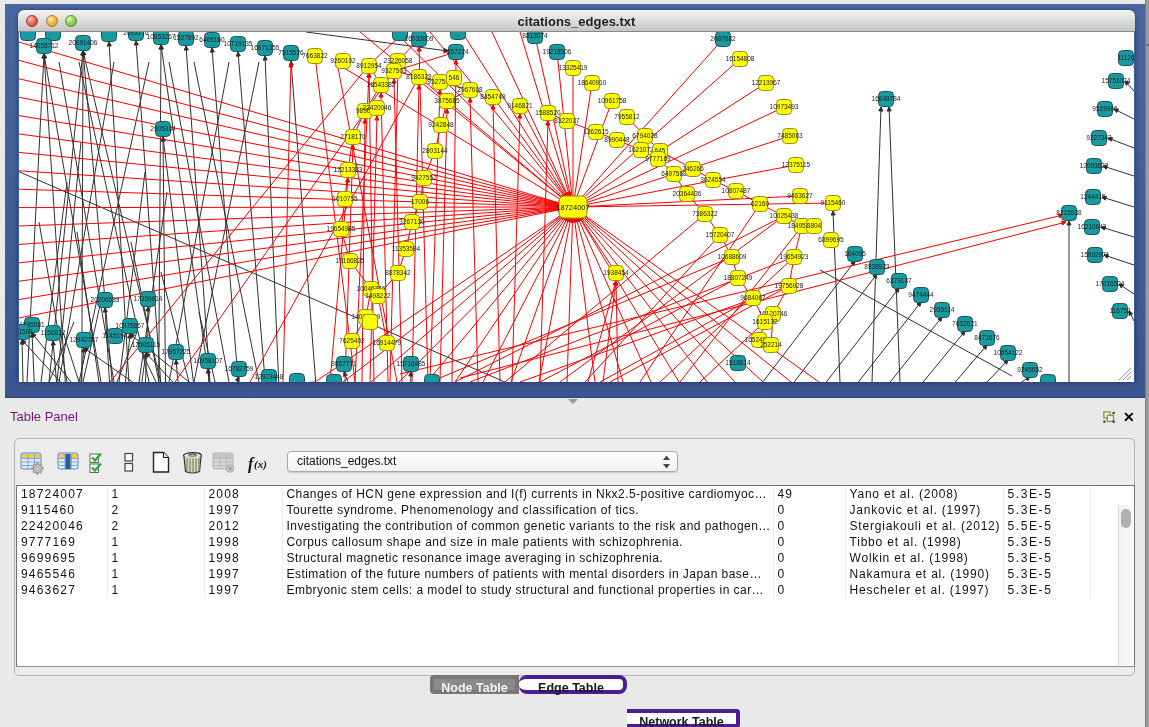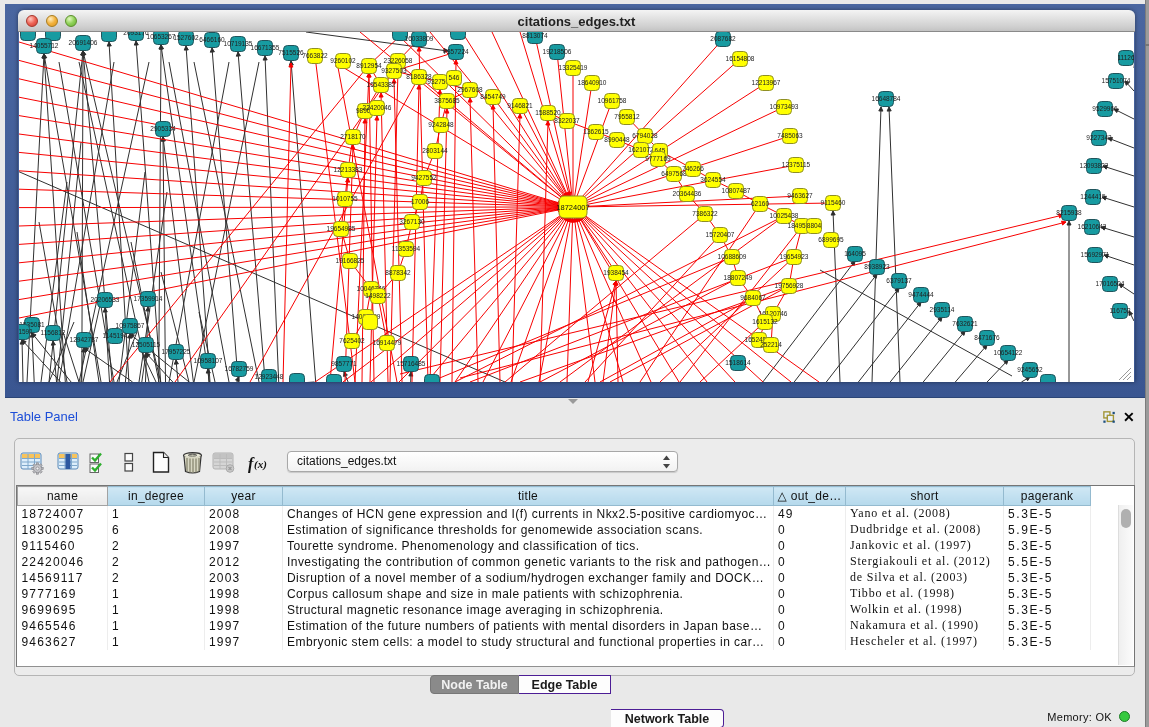--- a/index.html
+++ b/index.html
@@ -27,57 +27,57 @@
   border:1px solid #5c8f2c; }
 #canvas { position:absolute; left:1px; top:22px; width:1115px; height:350px;
   background:#fff; overflow:hidden; }
 #splitnotch { position:absolute; left:568px; top:399px; width:0; height:0;
   border-left:5px solid transparent; border-right:5px solid transparent;
   border-top:5px solid #9a9a9a; }
 
 #panelregion { position:absolute; left:0; top:398px; width:1145px; height:329px;
   background:#e9e9e9; }
 #panelhdr { position:absolute; left:0; top:0; width:1145px; height:40px; }
-#panelhdr .t { position:absolute; left:10px; top:11px; font-size:13px; color:#1d4ed8; }
+#panelhdr .t { position:absolute; left:10px; top:11px; font-size:13px; color:#701a75; }
 #floaticon { position:absolute; left:1103px; top:13px; width:13px; height:13px; }
 #closex { position:absolute; left:1123px; top:11px; font-size:14px; font-weight:bold;
   color:#000; }
 #panel { position:absolute; left:14px; top:40px; width:1121px; height:238px;
   background:#ececec; border:1px solid #b5b5b5; border-radius:5px; }
 
 #toolbar { position:absolute; left:5px; top:12px; width:260px; height:24px; }
 #combo { position:absolute; left:272px; top:12px; width:391px; height:21px;
   background:linear-gradient(#ffffff,#f2f2f2); border:1px solid #a8a8a8; border-radius:4px;
   font-size:12px; color:#111; line-height:19px; padding-left:9px;
   box-shadow:0 1px 1px rgba(0,0,0,.15); }
 
 #tablewrap { position:absolute; left:1px; top:46px; width:1119px; height:182px;
   background:#fff; overflow:hidden; border:1px solid #757575; border-bottom:1px solid #909090; }
 table { border-collapse:collapse; table-layout:fixed; width:1073px; font-size:11.5px; }
 th { height:19px; background:linear-gradient(#cfe7f4,#b5d9ec); border:1px solid #94bacf;
   font-weight:normal; font-size:12px; letter-spacing:0.3px; color:#111; padding:0; overflow:hidden; white-space:nowrap; }
 td { height:16px; padding:0 0 0 4px; font-size:12px; letter-spacing:0.45px; color:#111;
   white-space:nowrap; overflow:hidden; border-right:1px solid #ededed; }
 td.c0, td.c1, td.c2, td.c4 { letter-spacing:1.2px; }
-td.c5 { letter-spacing:0.8px;font-family:Liberation Serif, serif; }
+td.c5 { letter-spacing:0.8px; }
 td.c6 { letter-spacing:1.6px; }
 .c0 { width:90px; } .c1 { width:97px; } .c2 { width:78px; } .c3 { width:491px; }
 .c4 { width:72px; } .c5 { width:158px; } .c6 { width:87px; }
 #vscroll { position:absolute; right:1px; top:66px; width:15px; height:160px;
   background:linear-gradient(90deg,#efefef,#fbfbfb); border-left:1px solid #ddd; }
 #vthumb { position:absolute; left:2px; top:4px; width:10px; height:19px; background:#b0b0b0;
   border-radius:5px; }
 
 #tabs { position:absolute; left:430px; top:675px; height:19px; display:flex;
   font-size:12.5px; font-weight:bold; }
-.tab { height:19px; line-height:18px; text-align:center; border:1px solid #4c1d95;
+.tab { height:19px; line-height:18px; text-align:center; border:4px solid #4c1d95;
   background:#fdfdfd; color:#1a1a1a; }
 #tab1 { width:89px; border-radius:4px 0 0 4px; background:#8a8a8a; color:#f2f2f2;
   border-color:#777; }
-#tab2 { width:92px; border-left:none; }
+#tab2 { width:108px; border-left:none;border-radius:8px; }
 #tab3 { width:113px; border-left:none; border-radius:0 4px 4px 0;margin-top:34px; }
 
 #status { position:absolute; left:0; top:704px; width:1145px; height:23px; }
 #status .m { position:absolute; right:33px; top:7px; font-size:11px; letter-spacing:0.3px; color:#111; }
 #memdot { position:absolute; right:15px; top:7px; width:11px; height:11px; border-radius:50%;
   background:#35c93f; border:1px solid #1e7c26; }
 </style></head><body>
 <div id="stage">
   <div id="topstrip"></div>
   <div id="bluebg"></div>
@@ -899,73 +899,46 @@
       </div>
       <div id="combo">citations_edges.txt
         <svg style="position:absolute;right:6px;top:3px" width="9" height="14" viewBox="0 0 9 14">
           <path d="M4.5 0.5 L8 5 H1 Z" fill="#444"></path>
           <path d="M4.5 13.5 L8 9 H1 Z" fill="#444"></path>
         </svg>
       </div>
       <div id="tablewrap">
         <table>
           <tbody>
-              <tr>
-                <th class="c0" style="background:linear-gradient(#f7f7f7,#e9e9e9);border-color:#a2a2a2">name</th>
-                <th class="c1">in_degree</th>
-                <th class="c2">year</th>
-              <th class="c3">title</th>
-                <th class="c4">△ out_de…</th>
-              <th class="c5">short</th>
-                <th class="c6">pagerank</th>
-              </tr>
           <tr>
                 <td class="c0">18724007</td>
                 <td class="c1">1</td>
                 <td class="c2">2008</td>
                 <td class="c3">Changes of HCN gene expression and I(f) currents in Nkx2.5-positive cardiomyoc…</td>
                 <td class="c4">49</td>
                 <td class="c5">Yano et al. (2008)</td>
                 <td class="c6">5.3E-5</td>
-              </tr>
-              <tr>
-                <td class="c0">18300295</td>
-                <td class="c1">6</td>
-                <td class="c2">2008</td>
-                <td class="c3">Estimation of significance thresholds for genomewide association scans.</td>
-                <td class="c4">0</td>
-                <td class="c5">Dudbridge et al. (2008)</td>
-                <td class="c6">5.9E-5</td>
               </tr>
               <tr>
                 <td class="c0">9115460</td>
                 <td class="c1">2</td>
                 <td class="c2">1997</td>
                 <td class="c3">Tourette syndrome. Phenomenology and classification of tics.</td>
                 <td class="c4">0</td>
                 <td class="c5">Jankovic et al. (1997)</td>
                 <td class="c6">5.3E-5</td>
               </tr>
               <tr>
                 <td class="c0">22420046</td>
                 <td class="c1">2</td>
                 <td class="c2">2012</td>
                 <td class="c3">Investigating the contribution of common genetic variants to the risk and pathogen…</td>
                 <td class="c4">0</td>
                 <td class="c5">Stergiakouli et al. (2012)</td>
                 <td class="c6">5.5E-5</td>
-              </tr>
-              <tr>
-                <td class="c0">14569117</td>
-                <td class="c1">2</td>
-                <td class="c2">2003</td>
-                <td class="c3">Disruption of a novel member of a sodium/hydrogen exchanger family and DOCK…</td>
-                <td class="c4">0</td>
-                <td class="c5">de Silva et al. (2003)</td>
-                <td class="c6">5.3E-5</td>
               </tr>
               <tr>
                 <td class="c0">9777169</td>
                 <td class="c1">1</td>
                 <td class="c2">1998</td>
                 <td class="c3">Corpus callosum shape and size in male patients with schizophrenia.</td>
                 <td class="c4">0</td>
                 <td class="c5">Tibbo et al. (1998)</td>
                 <td class="c6">5.3E-5</td>
               </tr>
@@ -1002,20 +975,16 @@
       <div id="vscroll">
           <div id="vthumb"></div>
         </div>
     </div>
   </div>
   <div id="tabs">
     <div class="tab" id="tab1">Node Table</div>
     <div class="tab" id="tab2">Edge Table</div>
     <div class="tab" id="tab3">Network Table</div>
   </div>
-  <div id="status">
-      <span class="m">Memory: OK</span>
-      <div id="memdot"></div>
-    </div>
   <div id="splitnotch"></div>
   <div id="rightstrip"></div>
   <div style="position:absolute;right:0;top:44px;width:4px;height:2px;background:#777"></div>
 </div>
 
 </body></html>

